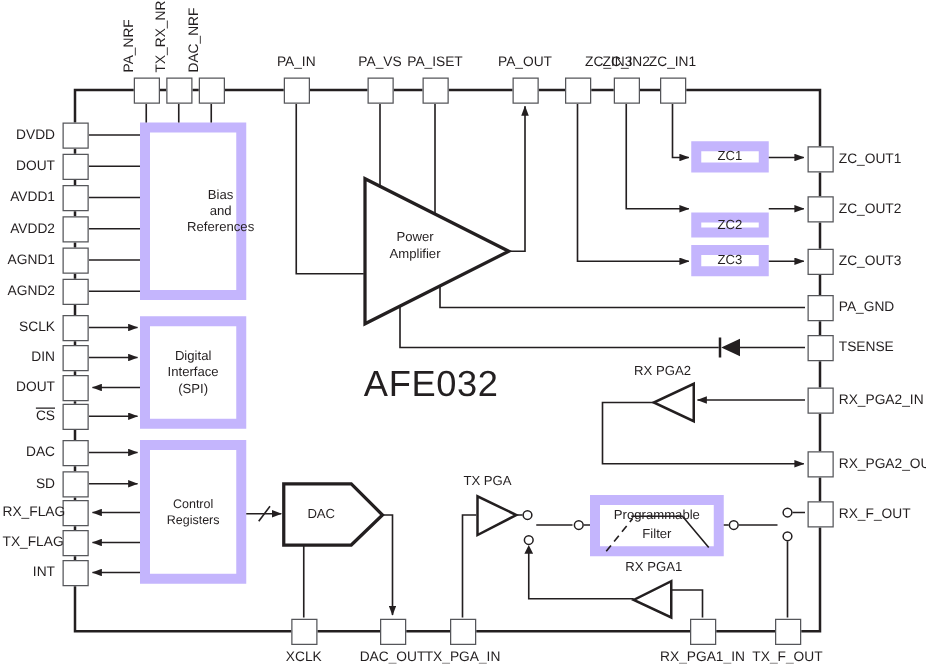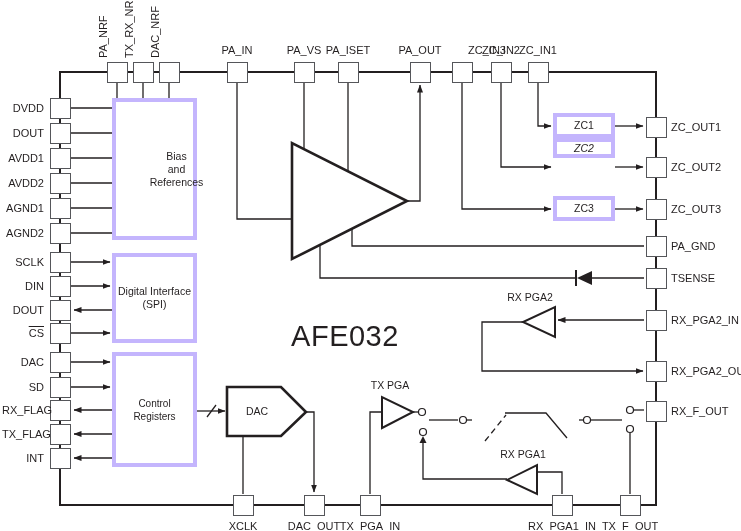--- a/index.html
+++ b/index.html
@@ -1,18 +1,18 @@
 <!DOCTYPE html>
 <html><head>
 <meta charset="utf-8">
 <style>
   html,body{margin:0;padding:0;background:#fff;}
   .canvas{position:relative;width:741px;height:531px;background:#fff;overflow:hidden;
           font-family:"Liberation Sans",sans-serif;color:#231f20;}
-  .blk{position:absolute;background:#fff;border:4px solid #c4b5fd;box-sizing:border-box;
+  .blk{position:absolute;background:#fff;border:8px solid #c4b5fd;box-sizing:border-box;
        display:flex;flex-direction:column;align-items:center;justify-content:center;
        font-size:10.5px;line-height:13px;text-align:center;z-index:1;}
   .blk.filter{justify-content:space-between;padding:2px 0 3px 0;}
   svg.wires{position:absolute;left:0;top:0;z-index:2;}
   .pin{position:absolute;width:21px;height:21px;background:#fff;border:1.4px solid #55565a;
        box-sizing:border-box;z-index:3;}
   .lbl{position:absolute;font-size:11px;line-height:14px;white-space:nowrap;z-index:4;}
   .lbl.r{text-align:right;}
   .lbl.c{text-align:center;}
   .vlbl{position:absolute;font-size:11px;line-height:14px;height:14px;white-space:nowrap;
@@ -34,25 +34,29 @@
   <div class="blk" style="left:112px;top:352px;width:85px;height:115px;font-size:10px;">
     <span>Control Registers</span>
   </div>
   <div class="blk" style="left:112px;top:253px;width:85px;height:90px;">
     <span>Digital Interface</span>
     <span>(SPI)</span>
   </div>
   <div class="blk" style="left:553px;top:113px;width:62px;height:25px;">
     <span>ZC1</span>
   </div>
-  <div class="blk" style="left:553px;top:138px;width:62px;height:20px;font-style:italic;">
+  <div class="blk" style="left:553px;top:170px;width:62px;height:20px;">
     <span>ZC2</span>
   </div>
   <div class="blk" style="left:553px;top:196px;width:62px;height:25px;">
     <span>ZC3</span>
+  </div>
+  <div class="blk filter" style="left:472px;top:396px;width:107px;height:49px;">
+    <span>Programmable</span>
+    <span>Filter</span>
   </div>
 
   <svg class="wires" width="741" height="531" viewBox="0 0 741 531">
     <defs>
       <marker id="ah" markerWidth="8" markerHeight="6" refX="7.5" refY="3" orient="auto" markerUnits="userSpaceOnUse">
         <path d="M0,0 L8,3 L0,6 Z" fill="#231f20"></path>
       </marker>
     </defs>
 
     <rect x="60" y="72" width="596" height="433" fill="none" stroke="#231f20" stroke-width="2"></rect>
@@ -217,20 +221,24 @@
   <div class="lbl" style="left:671px;top:313px;">RX_PGA2_IN</div>
   <div class="lbl" style="left:671px;top:364px;">RX_PGA2_OUT</div>
   <div class="lbl" style="left:671px;top:404px;">RX_F_OUT</div>
 
   <div class="lbl c" style="left:198px;top:519px;width:90px;">XCLK</div>
   <div class="lbl c" style="left:269px;top:519px;width:90px;">DAC_OUT</div>
   <div class="lbl c" style="left:325px;top:519px;width:90px;">TX_PGA_IN</div>
   <div class="lbl c" style="left:517px;top:519px;width:90px;">RX_PGA1_IN</div>
   <div class="lbl c" style="left:585px;top:519px;width:90px;">TX_F_OUT</div>
 
+  <div class="amp" style="left:292px;top:184px;width:80px;">
+    <div>Power</div>
+    <div>Amplifier</div>
+  </div>
   <div class="amp" style="left:350px;top:379px;width:80px;">TX PGA</div>
   <div class="amp" style="left:483px;top:448px;width:80px;">RX PGA1</div>
   <div class="amp" style="left:490px;top:291px;width:80px;">RX PGA2</div>
   <div class="amp" style="left:226px;top:405px;width:62px;">DAC</div>
 
-  <div class="title" style="left:265px;top:292px;width:160px;margin-top:28px;">AFE032</div>
+  <div class="title" style="left:265px;top:292px;width:160px;">AFE032</div>
 
 </div>
 
 </body></html>

